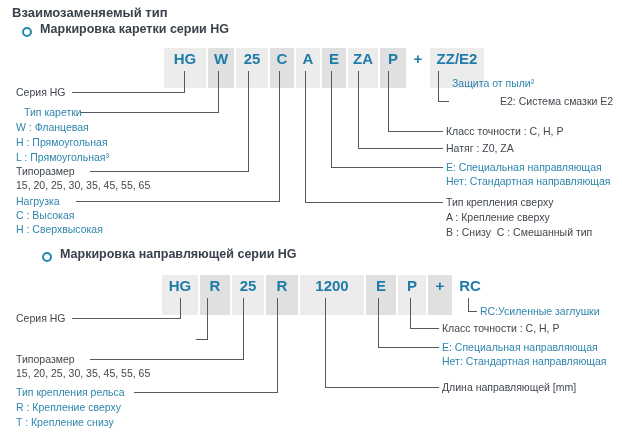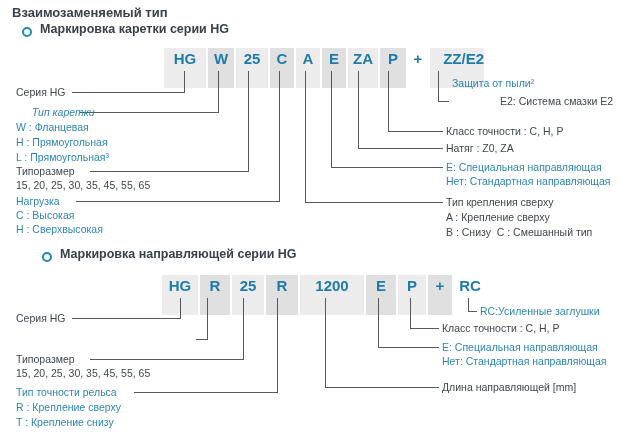--- a/index.html
+++ b/index.html
@@ -31,35 +31,35 @@
   <div>
     <div class="code-block bg-l" style="left:164px; top:48px; width:42px;">HG</div>
     <div class="code-block bg-d" style="left:208px; top:48px; width:26px;">W</div>
     <div class="code-block bg-l" style="left:236px; top:48px; width:32px;">25</div>
     <div class="code-block bg-d" style="left:270px; top:48px; width:24px;">C</div>
     <div class="code-block bg-l" style="left:296px; top:48px; width:24px;">A</div>
     <div class="code-block bg-d" style="left:322px; top:48px; width:24px;">E</div>
     <div class="code-block bg-l" style="left:348px; top:48px; width:30px;">ZA</div>
     <div class="code-block bg-d" style="left:380px; top:48px; width:26px;">P</div>
     <div class="code-block" style="left:408px; top:48px; width:20px;">+</div>
-    <div class="code-block bg-l" style="left:430px; top:48px; width:54px;text-align:right;">ZZ/E2</div>
+    <div class="code-block bg-l" style="left:430px; top:48px; width:54px;">ZZ/E2</div>
   </div>
 
   <div class="conn cl" style="left:72px;  top:71px; width:112px; height:21px;"></div>
   <div class="conn cl" style="left:80px;  top:71px; width:138px; height:41px;"></div>
   <div class="conn cl" style="left:90px;  top:71px; width:158px; height:100px;"></div>
   <div class="conn cl" style="left:76px;  top:71px; width:203px; height:130px;"></div>
   <div class="conn cr" style="left:438px; top:71px; width:10px;  height:30px;"></div>
   <div class="conn cr" style="left:388px; top:71px; width:54px;  height:60px;"></div>
   <div class="conn cr" style="left:358px; top:71px; width:84px;  height:77px;"></div>
   <div class="conn cr" style="left:331px; top:71px; width:111px; height:96px;"></div>
   <div class="conn cr" style="left:305px; top:71px; width:137px; height:131px;"></div>
 
   <div class="lbl" style="left:16px; top:86px;">Серия HG</div>
-  <div class="lbl teal" style="left:32px; top:106px;font-style:italic;">Тип каретки</div>
+  <div class="lbl teal" style="left:24px; top:106px;">Тип каретки</div>
   <div class="lbl teal" style="left:16px; top:121px;">W : Фланцевая</div>
   <div class="lbl teal" style="left:16px; top:136px;">H : Прямоугольная</div>
   <div class="lbl teal" style="left:16px; top:151px;">L : Прямоугольная³</div>
   <div class="lbl" style="left:16px; top:165px;">Типоразмер</div>
   <div class="lbl" style="left:16px; top:179px;">15, 20, 25, 30, 35, 45, 55, 65</div>
   <div class="lbl teal" style="left:16px; top:195px;">Нагрузка</div>
   <div class="lbl teal" style="left:16px; top:209px;">C : Высокая</div>
   <div class="lbl teal" style="left:16px; top:223px;">H : Сверхвысокая</div>
 
   <div class="lbl teal" style="left:452px; top:77px;">Защита от пыли²</div>
@@ -92,21 +92,21 @@
   <div class="conn cl" style="left:90px;  top:298px; width:153px; height:61px;"></div>
   <div class="conn cl" style="left:134px; top:298px; width:143px; height:94px;"></div>
   <div class="conn cr" style="left:325px; top:298px; width:113px; height:89px;"></div>
   <div class="conn cr" style="left:378px; top:298px; width:60px;  height:49px;"></div>
   <div class="conn cr" style="left:410px; top:298px; width:28px;  height:30px;"></div>
   <div class="conn cr" style="left:468px; top:298px; width:8px;   height:13px;"></div>
 
   <div class="lbl" style="left:16px; top:312px;">Серия HG</div>
   <div class="lbl" style="left:16px; top:353px;">Типоразмер</div>
   <div class="lbl" style="left:16px; top:367px;">15, 20, 25, 30, 35, 45, 55, 65</div>
-  <div class="lbl teal" style="left:16px; top:386px;">Тип точности рельса</div>
+  <div class="lbl teal" style="left:16px; top:386px;">Тип крепления рельса</div>
   <div class="lbl teal" style="left:16px; top:401px;">R : Крепление сверху</div>
   <div class="lbl teal" style="left:16px; top:416px;">T : Крепление снизу</div>
 
   <div class="lbl teal" style="left:480px; top:305px;">RC:Усиленные заглушки</div>
   <div class="lbl" style="left:442px; top:322px;">Класс точности : C, H, P</div>
   <div class="lbl teal" style="left:442px; top:341px;">E: Специальная направляющая</div>
   <div class="lbl teal" style="left:442px; top:355px;">Нет: Стандартная направляющая</div>
   <div class="lbl" style="left:442px; top:381px;">Длина направляющей [mm]</div>
 
 </div>

